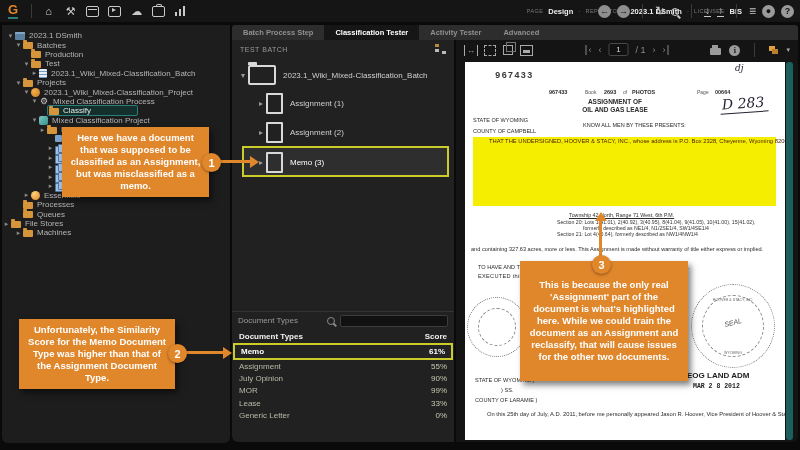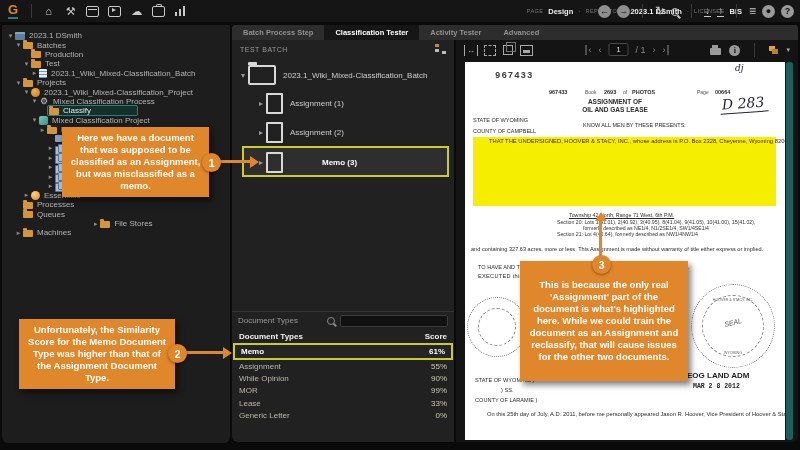--- a/index.html
+++ b/index.html
@@ -292,21 +292,21 @@
         <div class="srow" style="padding-left: 12px;">
           <span class="exp"></span>
           <span class="ic ic-folder"></span>
           <span class="lbl">Processes</span>
         </div>
         <div class="srow" style="padding-left: 12px;">
           <span class="exp"></span>
           <span class="ic ic-folder"></span>
           <span class="lbl">Queues</span>
         </div>
-        <div class="srow" style="padding-left: 12px; justify-content: center;">
+        <div class="srow" style="">
           <span class="exp">▸</span>
           <span class="ic ic-folder"></span>
           <span class="lbl">File Stores</span>
         </div>
         <div class="srow" style="padding-left: 12px;">
           <span class="exp">▸</span>
           <span class="ic ic-folder"></span>
           <span class="lbl">Machines</span>
         </div>
       </div>
@@ -338,21 +338,21 @@
           </div>
           <div class="mtrow" style="top: 62px; height: 24px; padding-left: 24px;">
             <span class="exp">▸</span>
             <span class="mt-page"></span>
             <span>Assignment (2)</span>
           </div>
           <div class="mt-selbox" style="top: 88px;"></div>
           <div class="mtrow" style="top: 92px; height: 24px; padding-left: 24px;">
             <span class="exp">▸</span>
             <span class="mt-page"></span>
-            <span style="color: rgb(255, 255, 255); font-weight: bold; margin-left: 32px;">Memo (3)</span>
+            <span style="color: rgb(255, 255, 255); font-weight: normal;">Memo (3)</span>
           </div>
         </div>
       <div class="doctypes">
         <div class="dt-filter">
           <span>Document Types</span>
           <span class="dt-search"></span>
           <input class="dt-input" placeholder="" style="">
         </div>
         <div class="dt-head">
           <span>Document Types</span>
@@ -361,21 +361,21 @@
         <div>
             <div class="dtrow hl">
               <span>Memo</span>
               <span class="sc">61%</span>
             </div>
             <div class="dtrow">
               <span>Assignment</span>
               <span class="sc">55%</span>
             </div>
             <div class="dtrow">
-              <span>While Opinion</span>
+              <span>July Opinion</span>
               <span class="sc">90%</span>
             </div>
             <div class="dtrow">
               <span>MOR</span>
               <span class="sc">99%</span>
             </div>
             <div class="dtrow">
               <span>Lease</span>
               <span class="sc">33%</span>
             </div>

